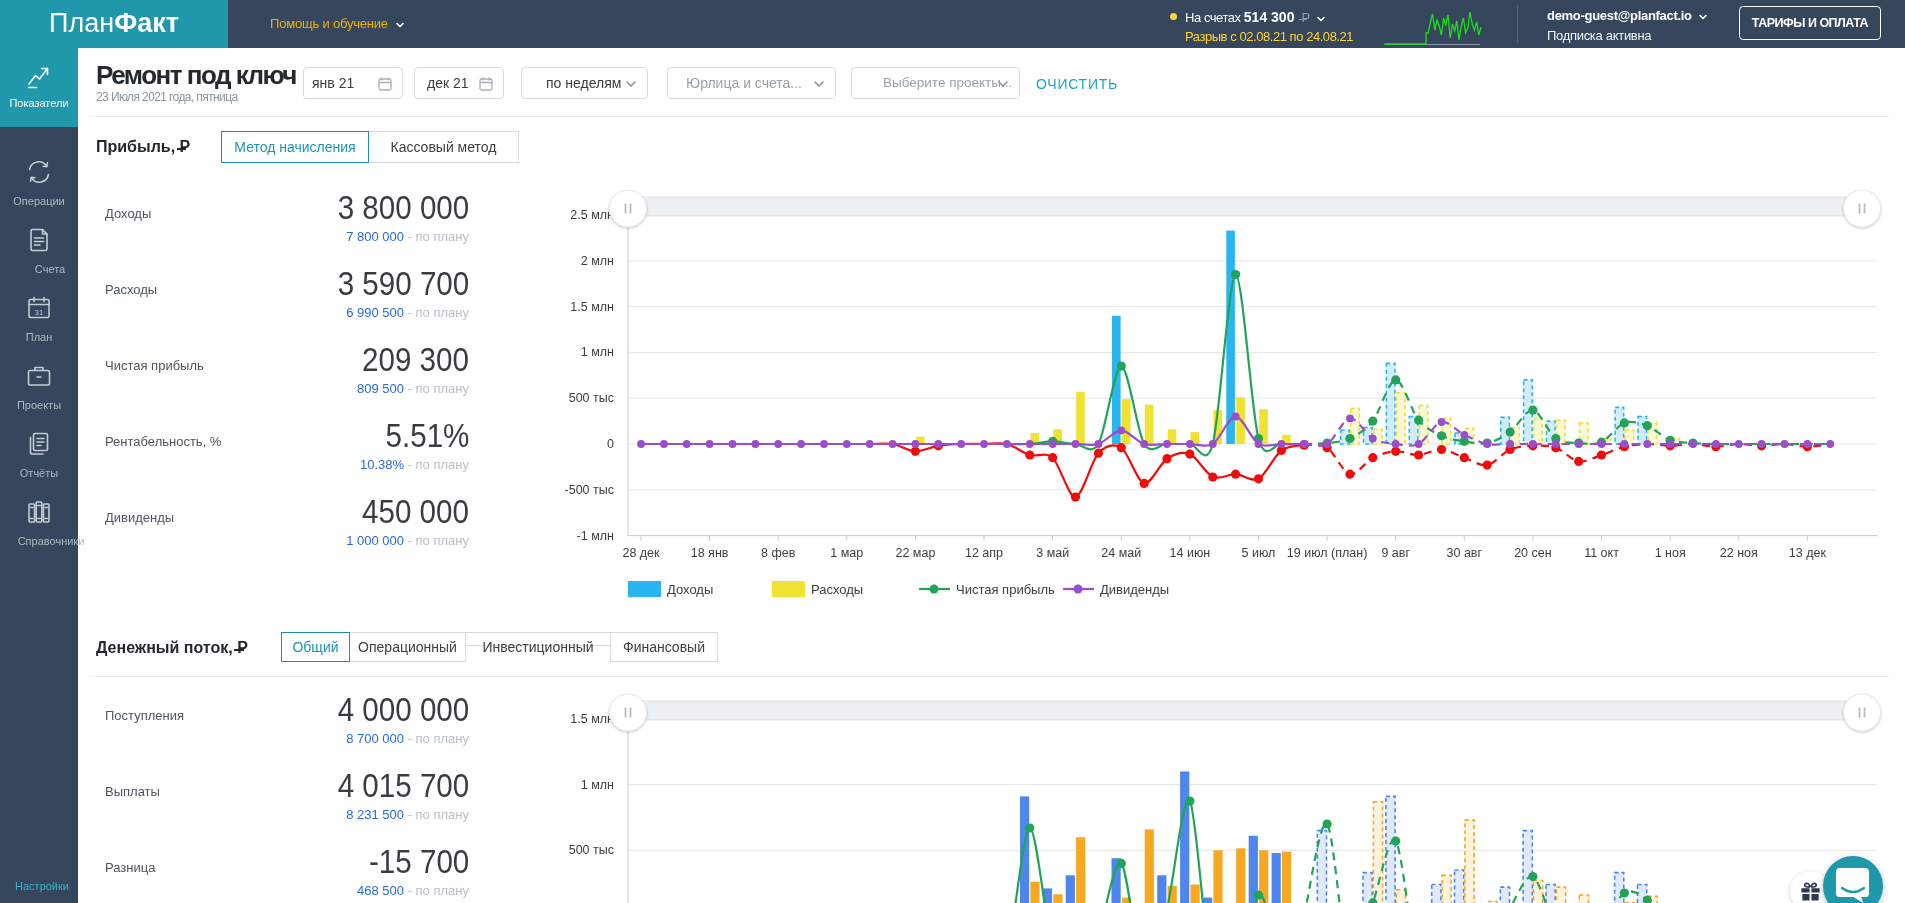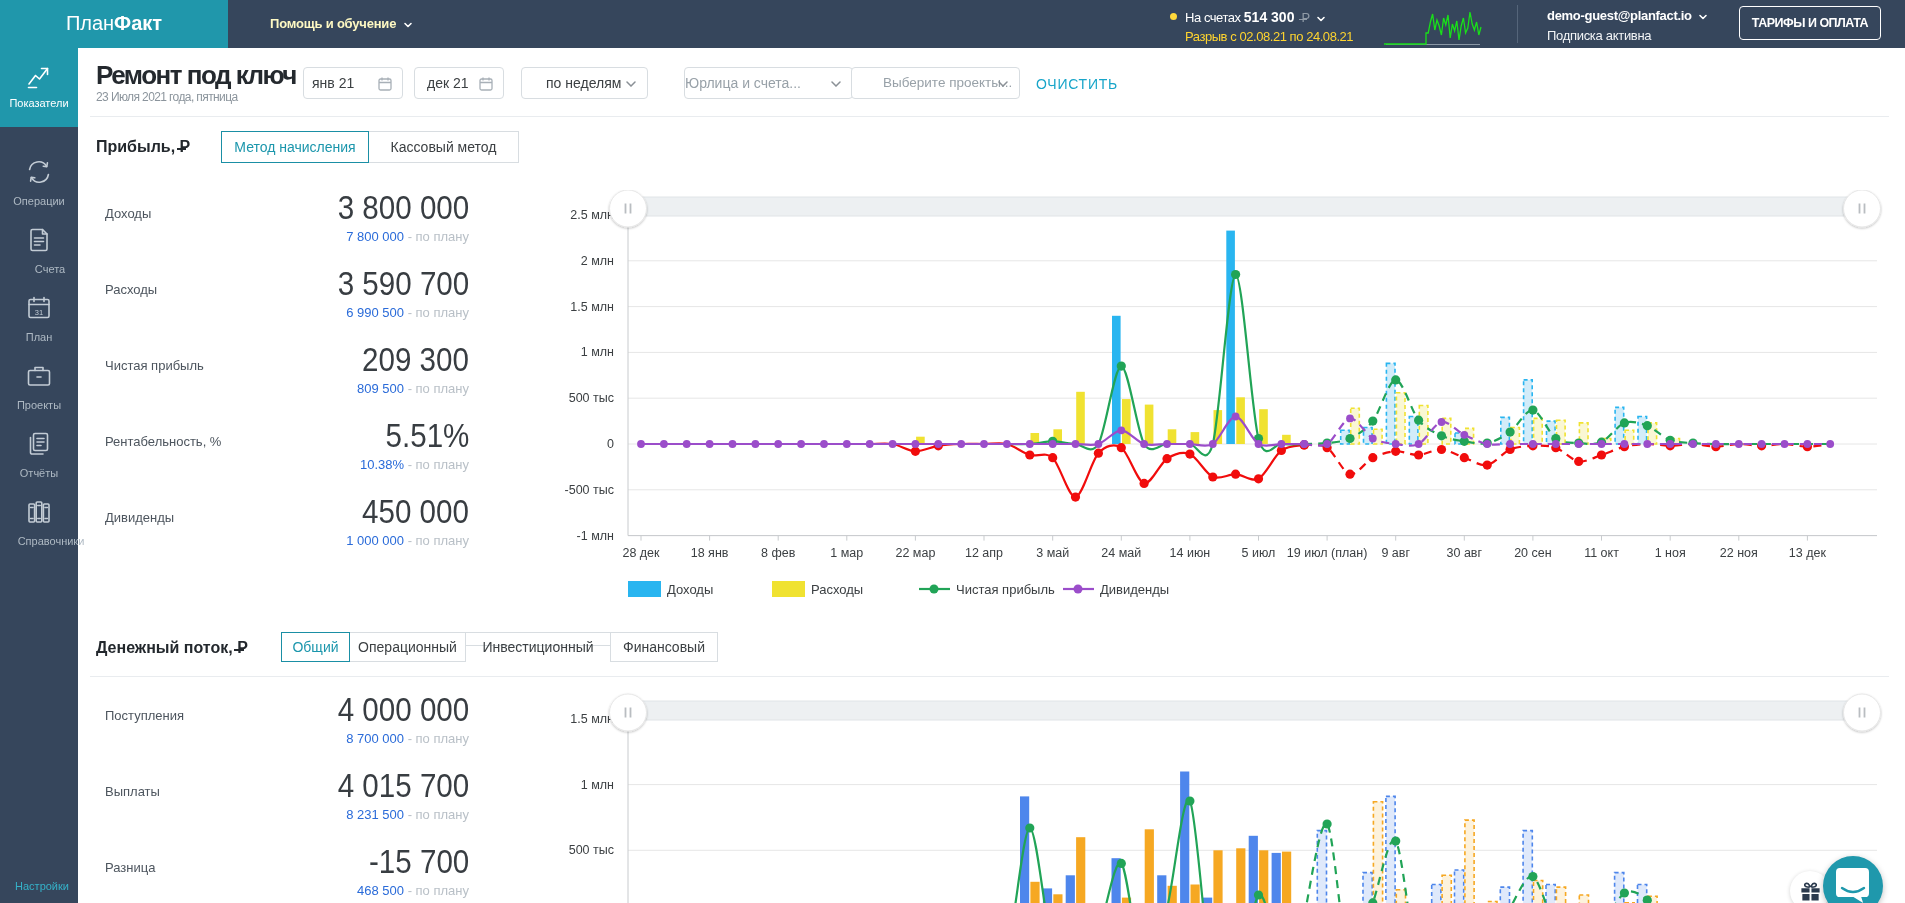--- a/index.html
+++ b/index.html
@@ -2,37 +2,37 @@
 <html lang="ru"><head><meta charset="utf-8">
 <style>
 *{margin:0;padding:0;box-sizing:border-box}
 html,body{width:1905px;height:903px;overflow:hidden;background:#fff;
   font-family:"Liberation Sans",sans-serif;-webkit-font-smoothing:antialiased}
 .rub{position:relative;display:inline-block}
 .rub i{font-style:normal}
 .rub::after{content:"";position:absolute;left:-0.18em;right:0.25em;height:0.085em;bottom:0.40em;background:currentColor}
 .hdr{position:absolute;left:0;top:0;width:1905px;height:48px;background:#36465c}
 .logo{position:absolute;left:0;top:0;width:228px;height:48px;background:#2097ab;color:#fff;
-  font-size:20px;text-align:center;line-height:46px}
+  font-size:27px;text-align:center;line-height:46px}
 .sidebar{position:absolute;left:0;top:48px;width:78px;height:855px;background:#36465c}
 .mlabel{position:absolute;left:105px;font-size:13px;color:#4d555e}
 .mval{position:absolute;right:1436px;font-size:34px;color:#383d42;white-space:nowrap;transform:scaleX(0.87);transform-origin:100% 50%}
 .msub{position:absolute;right:1436px;font-size:13px;white-space:nowrap}
 .mblue{color:#2a6bd9} .mgray{color:#b9c0c7}
 .ctrl{position:absolute;top:67px;height:32px;border:1px solid #d8dde1;border-radius:4px;background:#fff;
   font-size:14px;color:#3c4043;line-height:30px}
 .tbtn{position:absolute;height:32px;border:1px solid #d8dde1;border-radius:0;background:#fff;
   font-size:14px;color:#3c4043;text-align:center;line-height:30px}
 .tbtn.act{border:1px solid #1a8fa5;color:#1b96ac;z-index:2}
 </style></head>
 <body>
 
 <div class="hdr">
   <div class="logo">План<b>Факт</b></div>
-  <div style="position:absolute;left:270px;top:0;height:48px;line-height:48px;color:#fef9c3;font-size:13px;letter-spacing:-0.2px;font-weight:bold">Помощь и обучение &nbsp;<svg width="10" height="10" viewBox="0 0 10 10" style="vertical-align:middle">
+  <div style="position:absolute;left:270px;top:0;height:48px;line-height:48px;color:#eab308;font-size:13px;letter-spacing:-0.2px;font-weight:normal">Помощь и обучение &nbsp;<svg width="10" height="10" viewBox="0 0 10 10" style="vertical-align:middle">
         <path d="M2 3.5 L5 6.5 L8 3.5" fill="none" stroke="#fff" stroke-width="1.6" stroke-linecap="round" stroke-linejoin="round"></path>
       </svg></div>
   <div style="position:absolute;left:1170px;top:12.5px;width:7px;height:7px;border-radius:50%;background:#ffd93b"></div>
   <div style="position:absolute;left:1185px;top:9px;font-size:13px;letter-spacing:-0.45px;color:#fff">На счетах <b style="font-size:14px;letter-spacing:0">514 300</b> <span class="rub" style="color:#8f9aa6;margin-left:4px"><i>Р</i></span> &nbsp;<svg width="10" height="10" viewBox="0 0 10 10" style="vertical-align:middle">
         <path d="M2 3.5 L5 6.5 L8 3.5" fill="none" stroke="#fff" stroke-width="1.6" stroke-linecap="round" stroke-linejoin="round"></path>
       </svg></div>
   <div style="position:absolute;left:1185px;top:29px;font-size:13px;letter-spacing:-0.45px;color:#fed42f">Разрыв с 02.08.21 по 24.08.21</div>
   <svg width="100" height="48" viewBox="0 0 100 48" style="position:absolute;left:1384px;top:0">
     <line x1="2" y1="44.5" x2="96" y2="44.5" stroke="#8a97a5" stroke-width="1"></line>
     <path d="M2.0,44 L1426.0,44 L1426.0,33 L1428.2,33 L1430.4,22 L1432.6,14 L1434.8,30 L1437.0,20 L1439.2,26 L1441.4,35 L1443.6,18 L1445.8,25 L1448.0,15 L1450.2,38 L1452.4,24 L1454.6,31 L1456.8,21 L1459.0,40 L1461.2,26 L1463.4,18 L1465.6,33 L1467.8,28 L1470.0,12 L1472.2,24 L1474.4,30 L1476.6,22 L1478.8,35 L1481.0,27" fill="none" stroke="#19e019" stroke-width="1.3" transform="translate(-1384,0)"></path>
@@ -118,21 +118,21 @@
       </svg></span></div>
 <div class="ctrl" style="left:414px;width:90px;padding-left:12px">дек 21<span style="position:absolute;right:9px;top:8px;display:block;line-height:0"><svg width="16" height="16" viewBox="0 0 16 16">
         <g fill="none" stroke="#a8b0b7" stroke-width="1.3">
 <rect x="2" y="3" width="12" height="11" rx="1.5"></rect>
           <path d="M5 1.5 v3 M11 1.5 v3 M2 6.5 h12"></path>
         </g>
       </svg></span></div>
 <div class="ctrl" style="left:521px;width:127px;padding-left:24px">по неделям<span style="position:absolute;right:11px;top:13px;display:block;line-height:0"><svg width="10" height="6" viewBox="0 0 10 6">
         <path d="M1 1 L5 5 L9 1" fill="none" stroke="#8a9096" stroke-width="1.5" stroke-linecap="round"></path>
       </svg></span></div>
-<div class="ctrl" style="left:684px;width:169px;padding-left:0;color:#98a1a8">Юрлица и счета...<span style="position:absolute;right:11px;top:13px;display:block;line-height:0"><svg width="10" height="6" viewBox="0 0 10 6">
+<div class="ctrl" style="left:667px;width:169px;padding-left:18px;color:#98a1a8">Юрлица и счета...<span style="position:absolute;right:11px;top:13px;display:block;line-height:0"><svg width="10" height="6" viewBox="0 0 10 6">
         <path d="M1 1 L5 5 L9 1" fill="none" stroke="#8a9096" stroke-width="1.5" stroke-linecap="round"></path>
       </svg></span></div>
 <div class="ctrl" style="left:851px;width:169px;padding-left:31px;color:#98a1a8;font-size:13.5px">Выберите проекты...<span style="position:absolute;right:11px;top:13px;display:block;line-height:0"><svg width="10" height="6" viewBox="0 0 10 6">
         <path d="M1 1 L5 5 L9 1" fill="none" stroke="#8a9096" stroke-width="1.5" stroke-linecap="round"></path>
       </svg></span></div>
 <div style="position:absolute;left:1036px;top:76px;font-size:14px;color:#18a5c9;letter-spacing:0.75px">ОЧИСТИТЬ</div>
 <div style="position:absolute;left:90px;top:116px;width:1799px;height:1px;background:#e9ecef"></div>
 
 <div style="position:absolute;left:96px;top:138px;font-size:16px;font-weight:bold;color:#23282d">Прибыль, <span class="rub"><i>Р</i></span></div>
 <div class="tbtn act" style="left:221px;top:131px;width:148px">Метод начисления</div>

